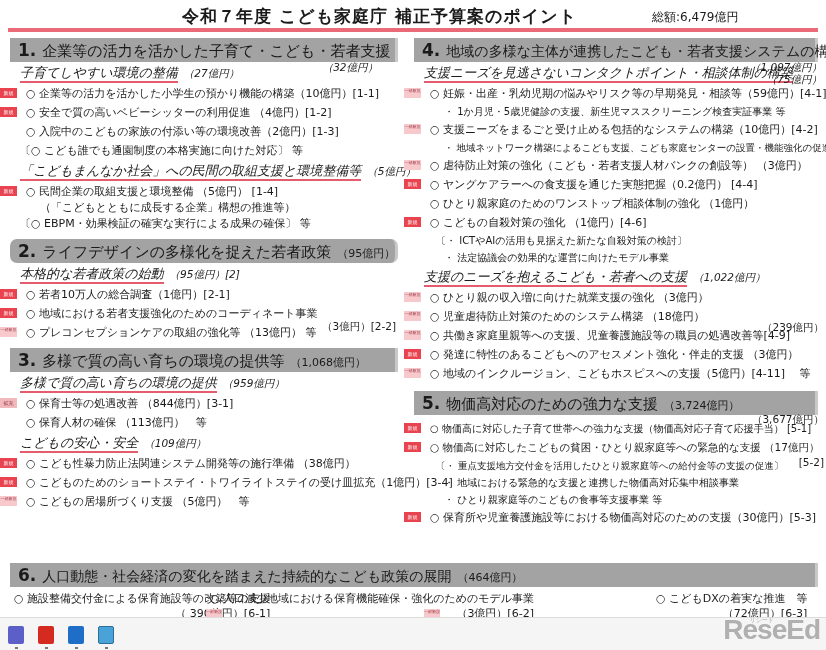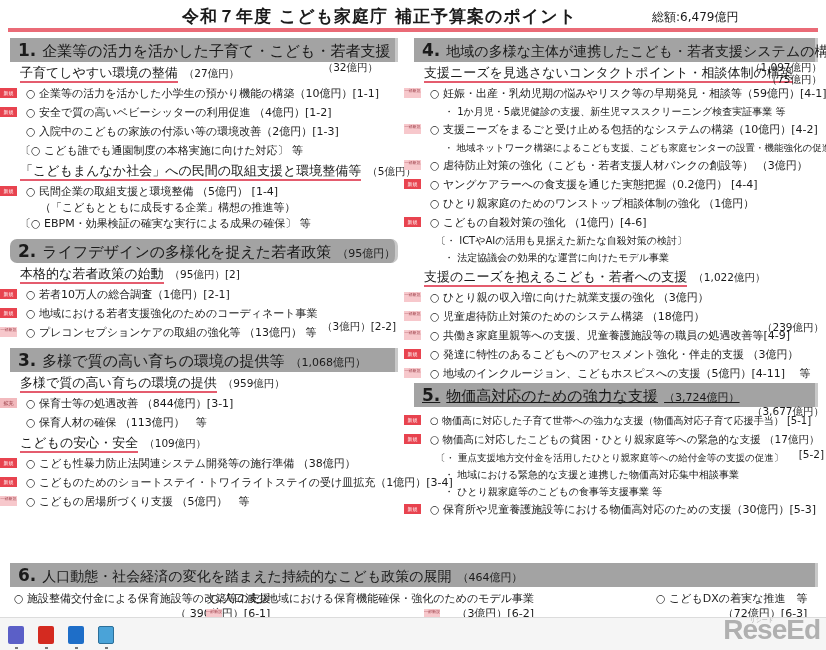--- a/index.html
+++ b/index.html
@@ -12,21 +12,21 @@
   .title-bar { position: absolute; left: 8px; top: 28px; width: 810px; height: 4px; background: #ea6b77; }
 
   .col { position: absolute; top: 38px; }
   .col-left { left: 10px; width: 388px; }
   .col-right { left: 414px; width: 404px; }
 
   .sec-head { position: relative; background: #a3a3a3; border-right: 3px solid #c9c9c9; height: 24px; padding-left: 8px; font-size: 15px; line-height: 24px; white-space: nowrap; }
   .sec-head .num { font-size: 17px; font-weight: bold; margin-right: 6px; }
   .sec-head .amt { font-size: 11px; margin-left: 6px; }
 
-  .sub { position: relative; font-size: 13px; padding-left: 10px; height: 22px; line-height: 22px; white-space: nowrap; }
+  .sub { position: relative; font-size: 13px; padding-left: 10px; height: 22px; line-height: 22px; white-space: nowrap; font-style: italic; }
   .sub .u { border-bottom: 2.5px solid #e45c6e; padding-bottom: 1px; }
   .sub .amt { font-size: 10.5px; margin-left: 6px; }
 
   .row { position: relative; font-size: 11px; line-height: 19px; height: 19px; white-space: nowrap; padding-left: 16px; }
   .row.tall { height: 32px; }
   .row .line2 { display: block; padding-left: 14px; line-height: 14px; }
   .row.bullet { padding-left: 30px; font-size: 10px; line-height: 17px; height: 17px; }
   .row.bracket { padding-left: 10px; }
 
   .badge { position: absolute; left: -10px; top: 4px; width: 17px; height: 10px; font-size: 5px; line-height: 10px; text-align: center; }
@@ -127,21 +127,21 @@
     <div class="sub">
       <span class="u">支援のニーズを抱えるこども・若者への支援</span><span class="amt">（1,022億円）</span>
     </div>
     <div class="row"><span class="badge partial">一部新規</span><span>○ ひとり親の収入増に向けた就業支援の強化 （3億円）</span></div>
     <div class="row"><span class="badge partial">一部新規</span><span>○ 児童虐待防止対策のためのシステム構築 （18億円）</span></div>
     <div class="row"><span class="badge partial">一部新規</span><span>○ 共働き家庭里親等への支援、児童養護施設等の職員の処遇改善等[4-9]</span>
       <span class="right-amt" style="right:-6px;top:-8px;">（239億円）</span></div>
     <div class="row"><span class="badge new">新規</span><span>○ 発達に特性のあるこどもへのアセスメント強化・伴走的支援 （3億円）</span></div>
     <div class="row"><span class="badge partial">一部新規</span><span>○ 地域のインクルージョン、こどもホスピスへの支援（5億円）[4-11]　 等</span></div>
 
-    <div class="sec-head" style="text-decoration:underline;">
+    <div class="sec-head" style="margin-top:8px;">
       <span class="num">5.</span><span>物価高対応のための強力な支援</span><span class="amt">（3,724億円）</span>
     </div>
     <div class="row" style="font-size:10px;margin-top:4px;"><span class="badge new">新規</span><span>○ 物価高に対応した子育て世帯への強力な支援（物価高対応子育て応援手当） [5-1]</span>
       <span class="right-amt" style="right:-6px;top:-9px;">（3,677億円）</span></div>
     <div class="row" style="font-size:10.5px;"><span class="badge new">新規</span><span>○ 物価高に対応したこどもの貧困・ひとり親家庭等への緊急的な支援 （17億円）</span></div>
     <div class="row bullet" style="padding-left:22px;font-size:9.5px;"><span>〔・ 重点支援地方交付金を活用したひとり親家庭等への給付金等の支援の促進〕</span>
       <span class="right-amt" style="right:-6px;top:-3px;padding-left:10px;">[5-2]</span></div>
     <div class="row bullet"><span>・ 地域における緊急的な支援と連携した物価高対応集中相談事業</span></div>
     <div class="row bullet"><span>・ ひとり親家庭等のこどもの食事等支援事業 等</span></div>
     <div class="row"><span class="badge new">新規</span><span>○ 保育所や児童養護施設等における物価高対応のための支援（30億円）[5-3]</span></div>

